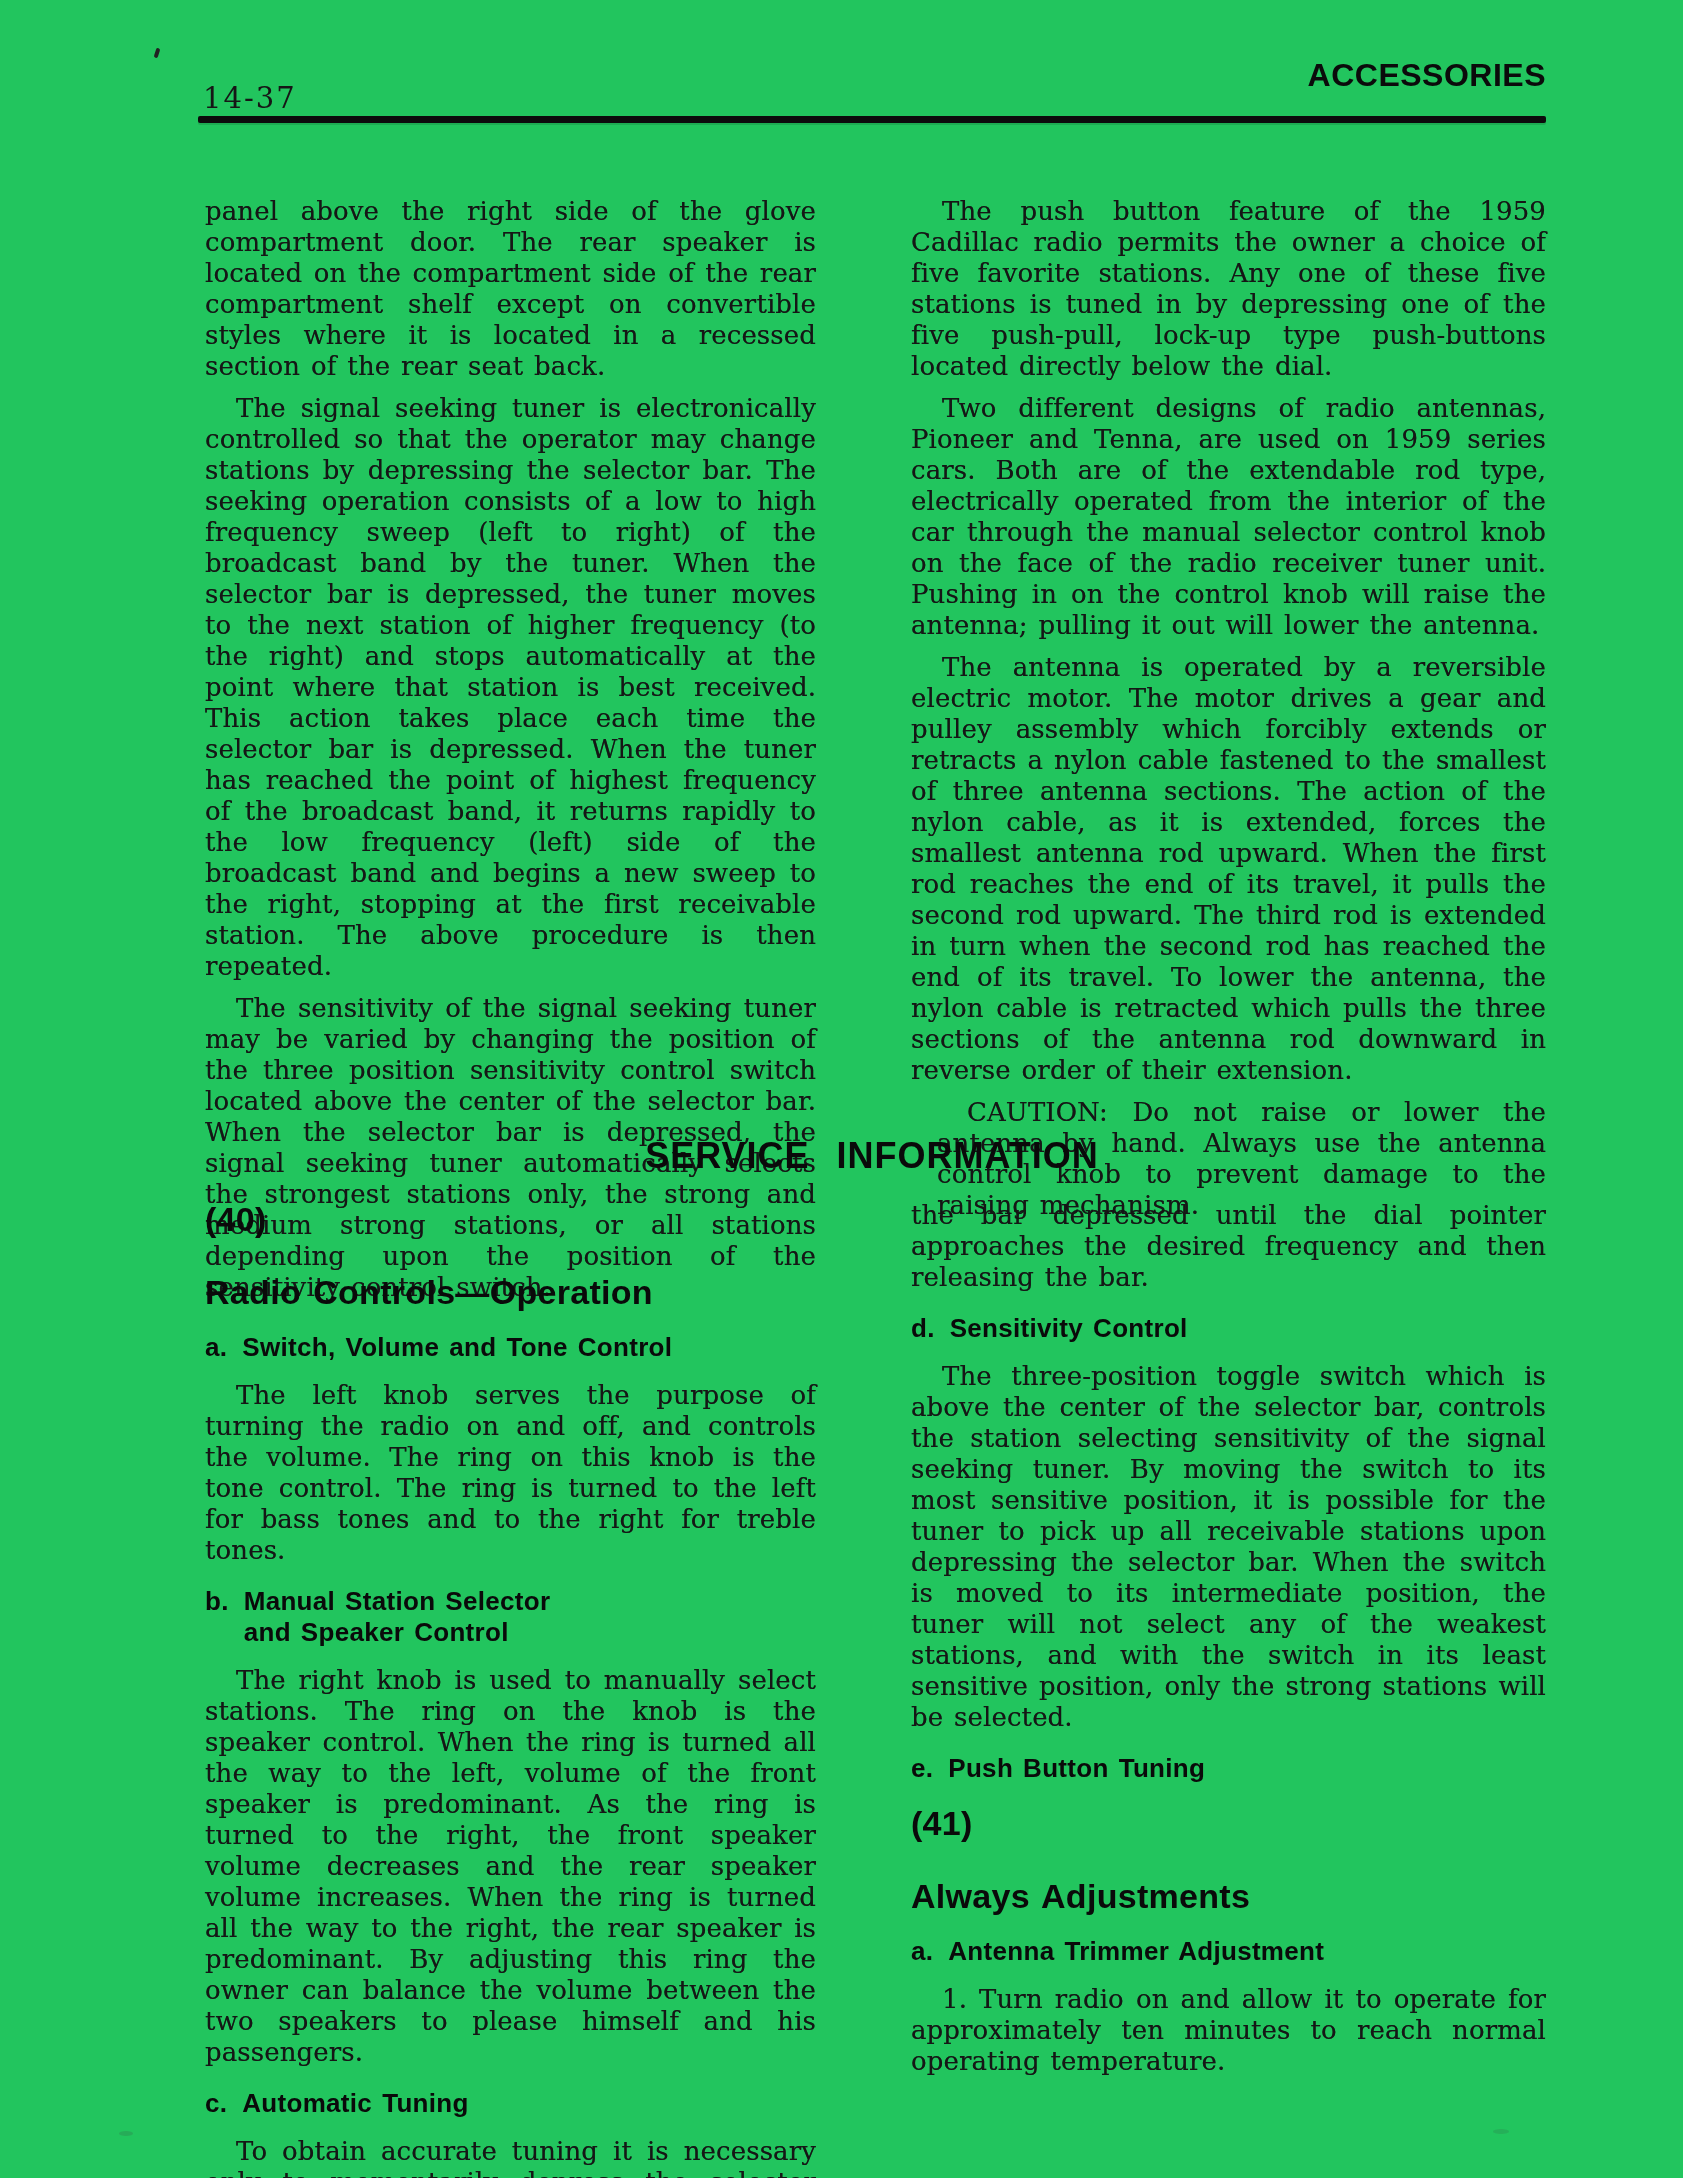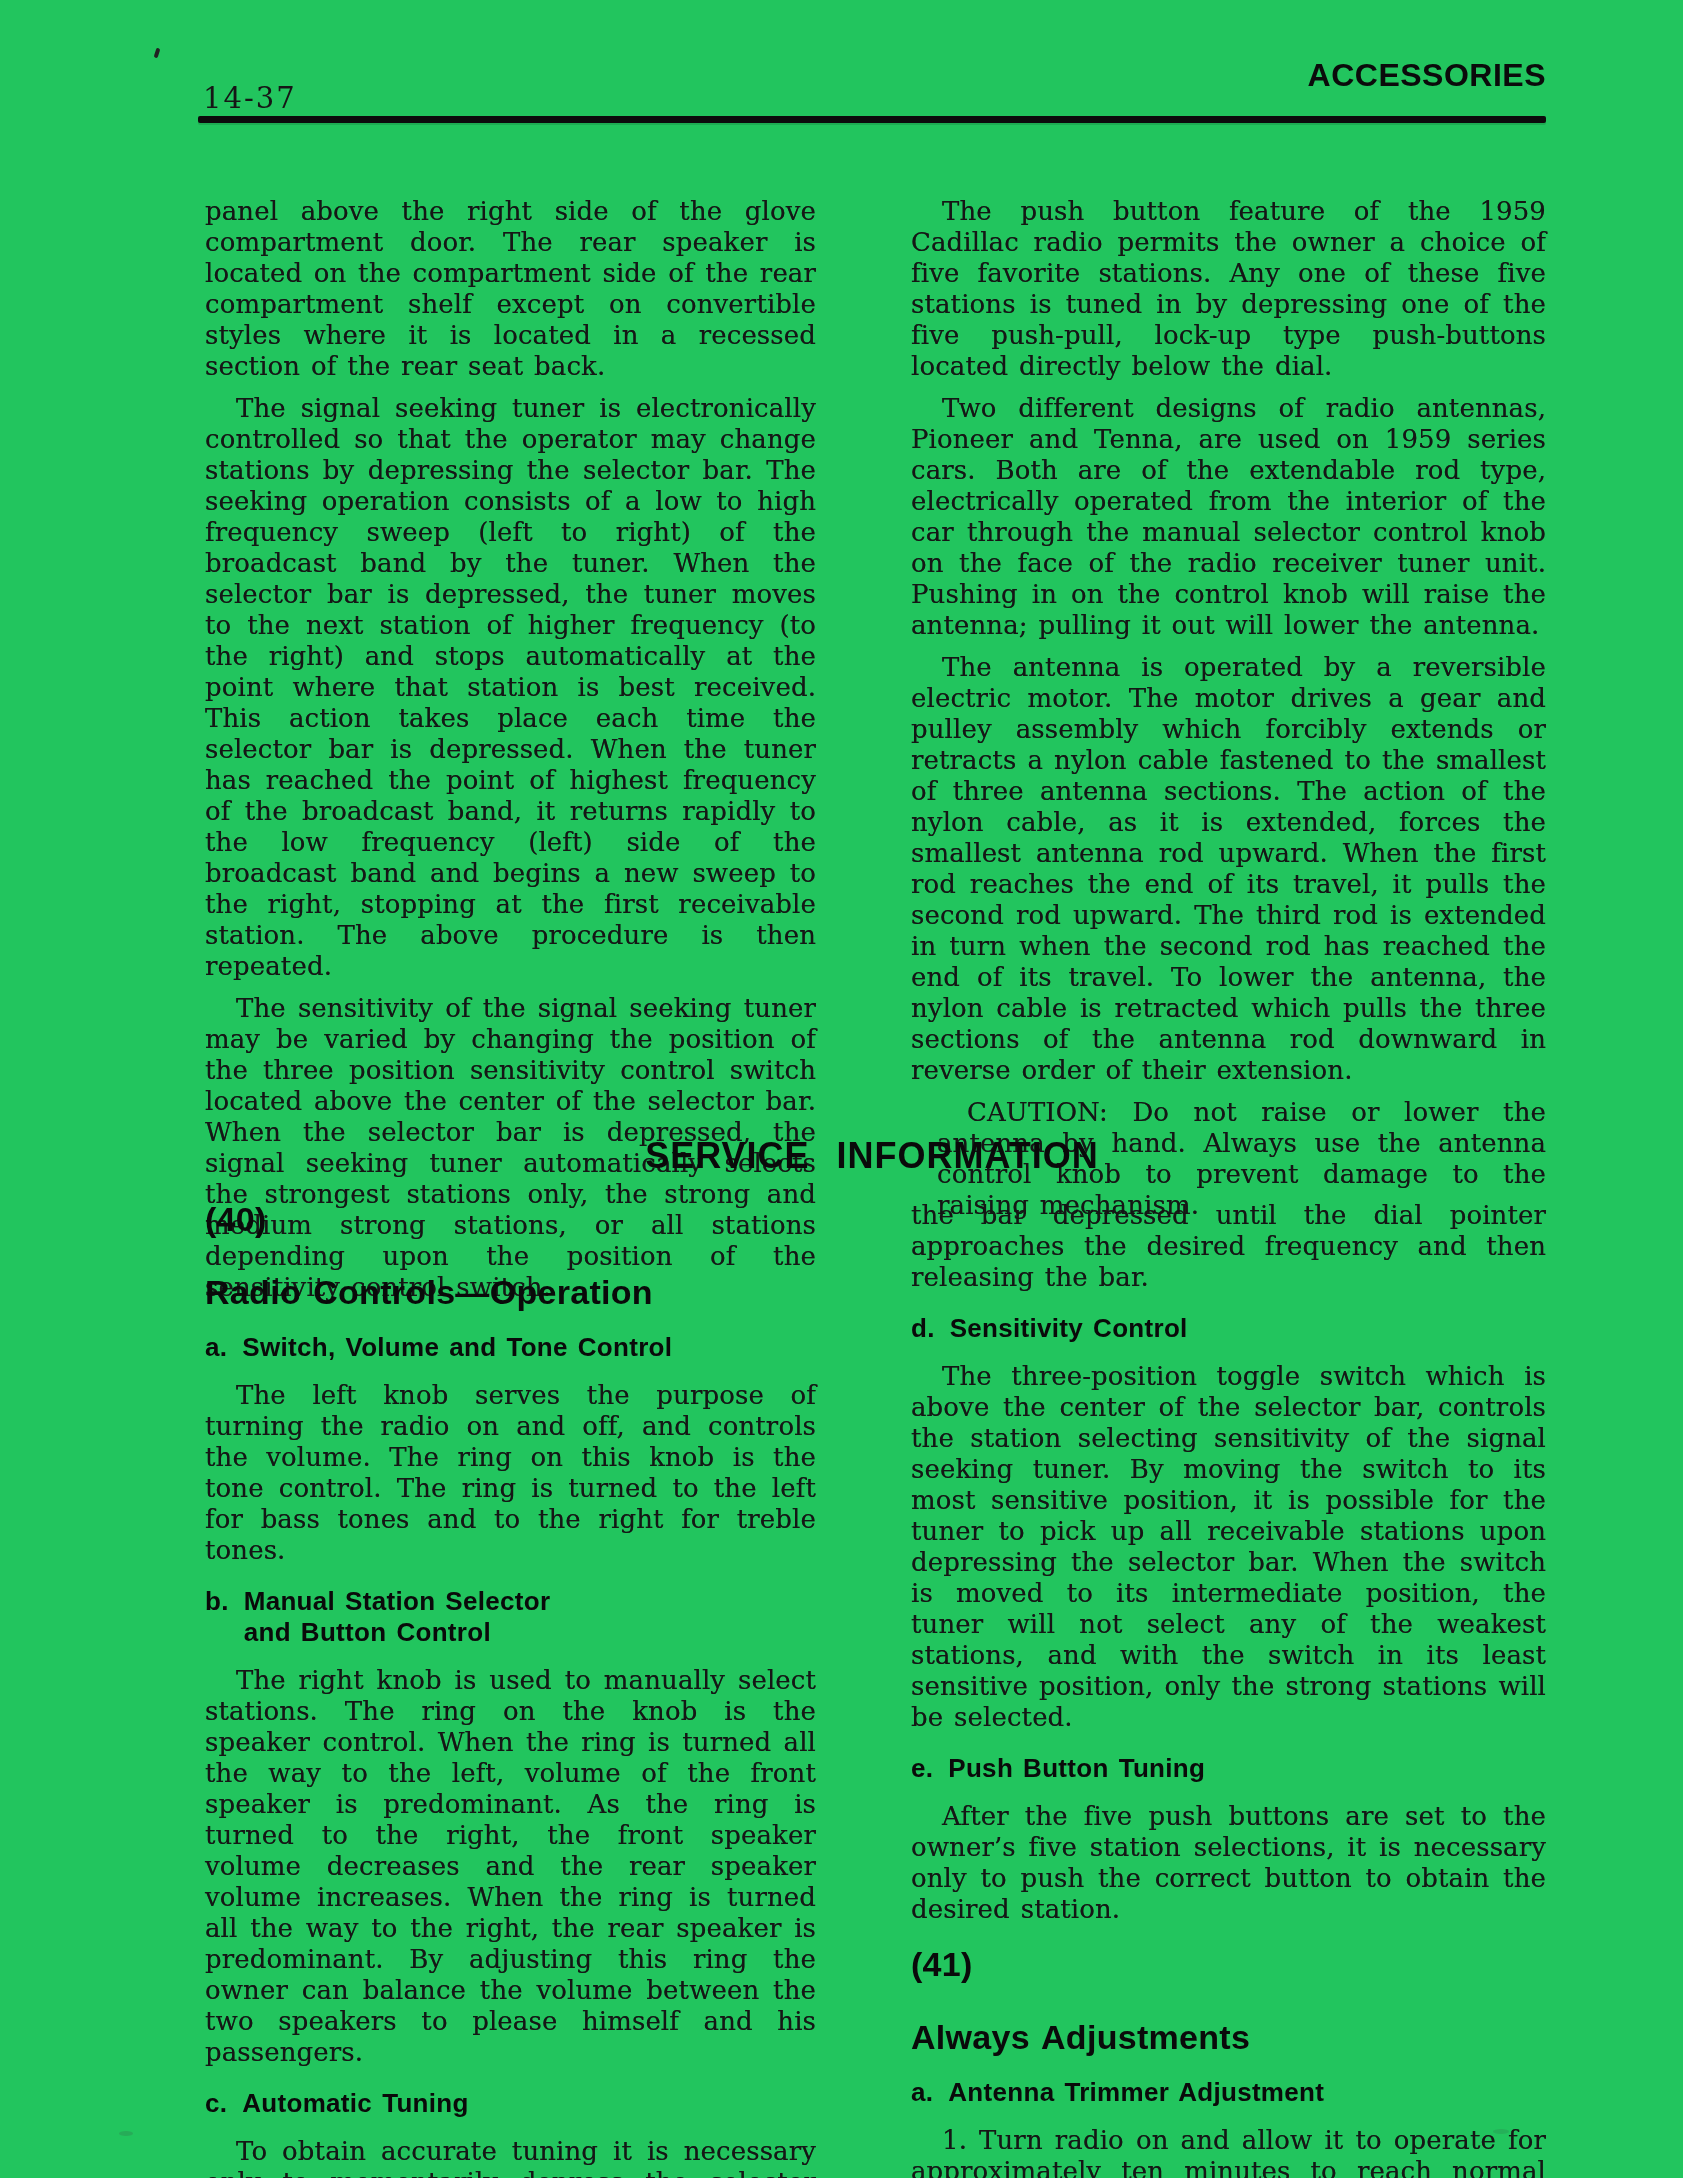--- a/index.html
+++ b/index.html
@@ -174,21 +174,21 @@
 
     <div class="subhead">
       <span class="subhead-label">a.</span>
       <span class="subhead-title">Switch, Volume and Tone Control</span>
     </div>
     <p class="indent">The left knob serves the purpose of turning the radio on and off, and controls the volume. The ring on this knob is the tone control. The ring is turned to the left for bass tones and to the right for treble tones.</p>
 
     <div class="subhead">
       <span class="subhead-label">b.</span>
       <span class="subhead-title">Manual Station Selector
-and Button Control</span>
+and Speaker Control</span>
     </div>
     <p class="indent">The right knob is used to manually select stations. The ring on the knob is the speaker control. When the ring is turned all the way to the left, volume of the front speaker is predominant. As the ring is turned to the right, the front speaker volume decreases and the rear speaker volume increases. When the ring is turned all the way to the right, the rear speaker is predominant. By adjusting this ring the owner can balance the volume between the two speakers to please himself and his passengers.</p>
 
     <div class="subhead">
       <span class="subhead-label">c.</span>
       <span class="subhead-title">Automatic Tuning</span>
     </div>
     <p class="indent">To obtain accurate tuning it is necessary only to momentarily depress the selector bar above the dial. Any station can be obtained by holding</p>
   </div>
 
@@ -198,21 +198,20 @@
     <div class="subhead">
       <span class="subhead-label">d.</span>
       <span class="subhead-title">Sensitivity Control</span>
     </div>
     <p class="indent">The three-position toggle switch which is above the center of the selector bar, controls the station selecting sensitivity of the signal seeking tuner. By moving the switch to its most sensitive position, it is possible for the tuner to pick up all receivable stations upon depressing the selector bar. When the switch is moved to its intermediate position, the tuner will not select any of the weakest stations, and with the switch in its least sensitive position, only the strong stations will be selected.</p>
 
     <div class="subhead">
       <span class="subhead-label">e.</span>
       <span class="subhead-title">Push Button Tuning</span>
     </div>
-    <p class="indent">After the five push buttons are set to the owner’s five station selections, it is necessary only to push the correct button to obtain the desired station.</p>
 
     <div class="section-head second">
       <span class="section-num">(41)</span>
       <span class="section-title">Always Adjustments</span>
     </div>
 
     <div class="subhead">
       <span class="subhead-label">a.</span>
       <span class="subhead-title">Antenna Trimmer Adjustment</span>
     </div>

